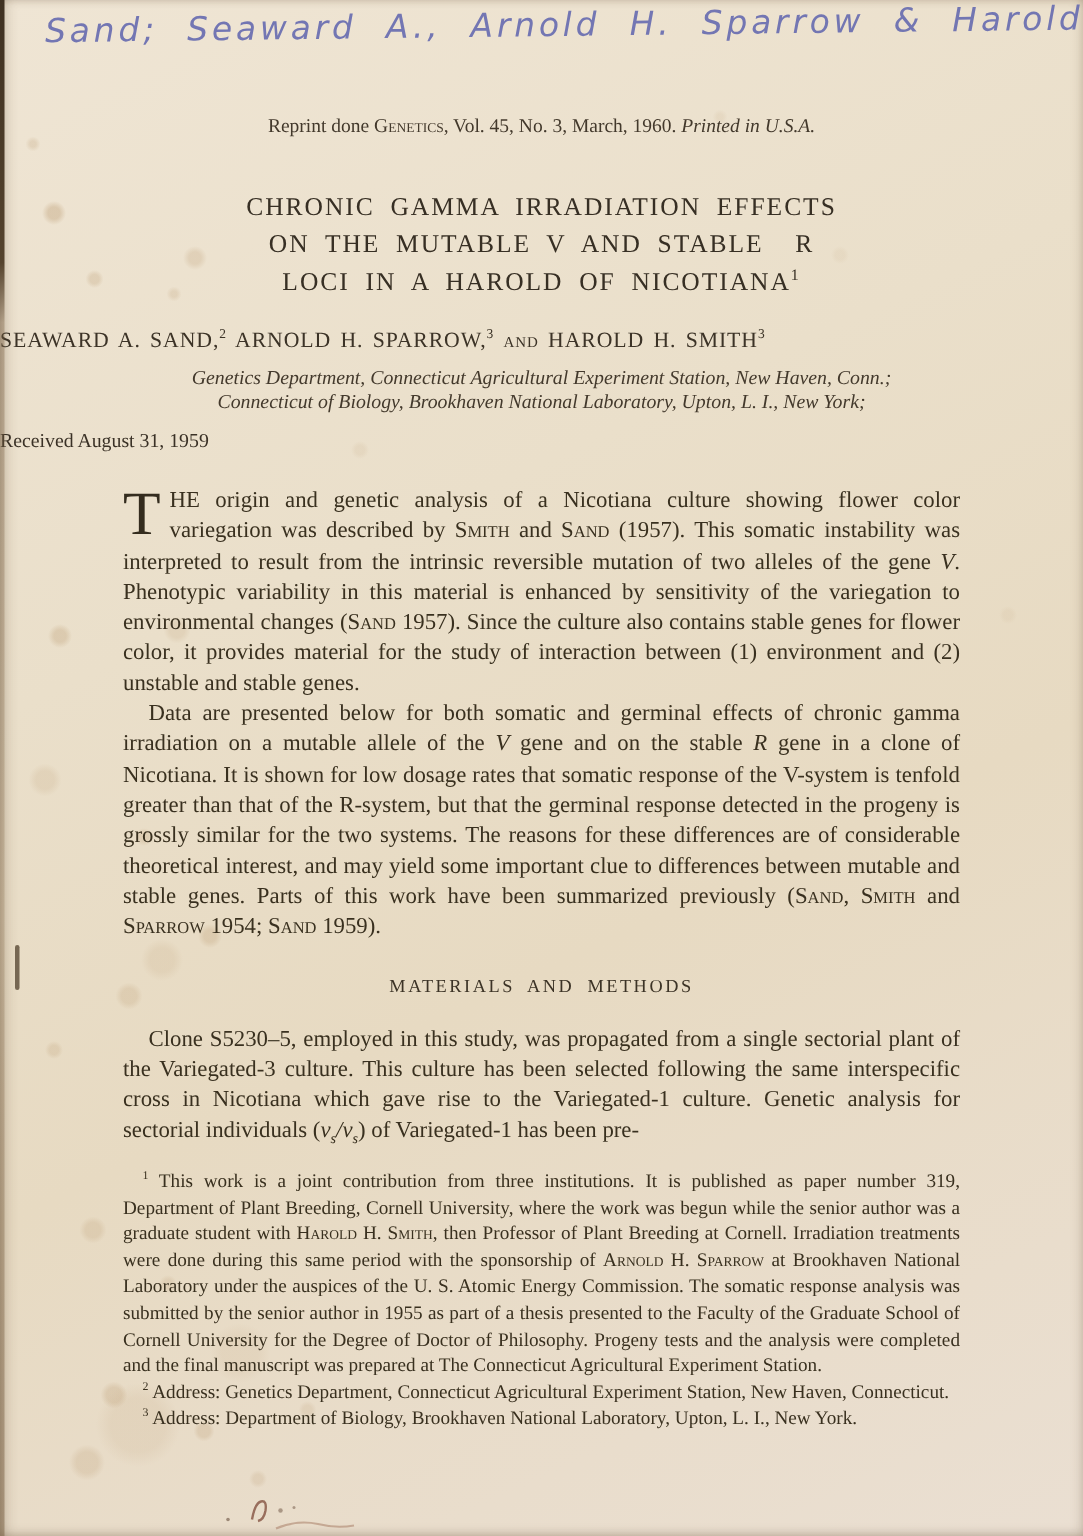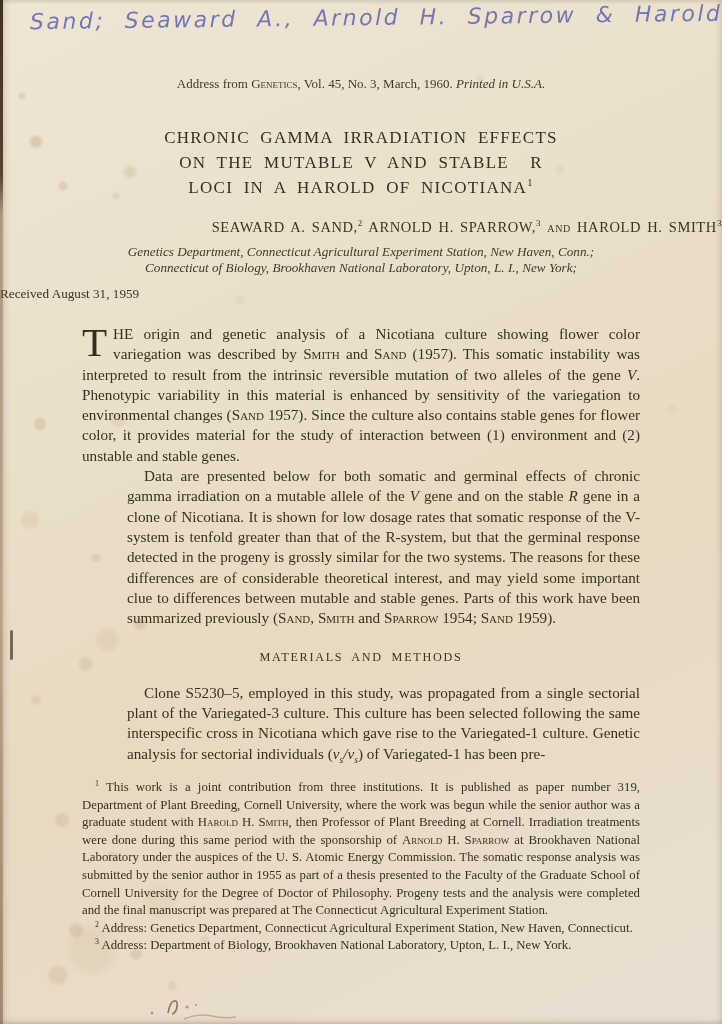--- a/index.html
+++ b/index.html
@@ -53,50 +53,50 @@
   .handwriting{
     position:absolute;left:30px;top:5px;width:680px;
     font-family:"DejaVu Sans", sans-serif;font-style:italic;
     font-size:22px;color:#666bb0;letter-spacing:2.5px;word-spacing:10px;
     transform:rotate(-0.7deg);white-space:nowrap;opacity:.9;
   }
   .reprint{margin:0;padding-top:76px;text-align:center;font-size:13px;color:#43392c;}
   .title{margin:33px 0 0 0;text-align:center;font-size:17px;font-weight:normal;
     letter-spacing:1.3px;word-spacing:5px;line-height:25px;color:#372f24;}
   .title-line{white-space:pre-wrap;}
-  .byline{margin-top:19px;text-align:right;font-size:14.5px;letter-spacing:.6px;
+  .byline{margin-top:19px;text-align:left;font-size:14.5px;letter-spacing:.6px;
     word-spacing:2px;color:#3c3327;}
   .affiliations{margin-top:8px;text-align:center;font-style:italic;
     font-size:13.2px;line-height:15.5px;color:#43392c;}
   .received{margin-top:11px;text-align:left;font-size:13.2px;}
   .body-col{width:558px;margin:22px auto 0 auto;font-size:15.2px;line-height:20.3px;
     text-align:justify;color:#39301f;}
   .para{margin:0;}
-  .para.indent{text-indent:17px;margin-left:45px;}
+  .para.indent{text-indent:17px;}
   .dropcap{float:left;font-size:41px;line-height:33px;padding:2px 6px 0 0;color:#342c1e;}
   .section-heading{margin:19px 0 15px 0;text-align:center;font-size:12.2px;font-weight:normal;
     letter-spacing:1.7px;word-spacing:4px;text-indent:0;color:#3c3326;}
   .footnotes{margin-top:15px;font-size:12.8px;line-height:17.6px;}
   .footnote{margin:0;text-indent:13px;font-family:Liberation Serif, serif;}
   .seg-sc{font-variant:small-caps;}
   .seg-i{font-style:italic;}
   .seg-sup{font-size:.62em;vertical-align:super;line-height:0;}
   .seg-isub{font-style:italic;font-size:.62em;vertical-align:sub;line-height:0;}
   .ink-mark{position:absolute;left:140px;top:995px;}
 </style>
 </head>
 <body>
 
 <div class="page">
   <div class="edge-left"></div>
   <div class="edge-dash"></div>
 
   <div class="handwriting">Sand; Seaward A., Arnold H. Sparrow &amp; Harold H. Smith</div>
 
-  <div class="reprint"><span>Address from </span><span class="seg-sc">Genetics</span><span>, Vol. 45, No. 3, March, 1960. </span><span class="seg-i">Printed in U.S.A.</span></div>
+  <div class="reprint"><span>Reprint done </span><span class="seg-sc">Genetics</span><span>, Vol. 45, No. 3, March, 1960. </span><span class="seg-i">Printed in U.S.A.</span></div>
 
   <h1 class="title">
     <div class="title-line">CHRONIC GAMMA IRRADIATION EFFECTS</div>
     <div class="title-line">ON THE MUTABLE V AND STABLE  R</div>
     <div class="title-line"><span>LOCI IN A HAROLD OF NICOTIANA</span><span class="seg-sup">1</span></div>
   </h1>
 
   <div class="byline"><span>SEAWARD A. SAND,</span><span class="seg-sup">2</span><span> ARNOLD H. SPARROW,</span><span class="seg-sup">3</span><span> </span><span class="seg-sc">and</span><span> HAROLD H. SMITH</span><span class="seg-sup">3</span></div>
 
   <div class="affiliations">

